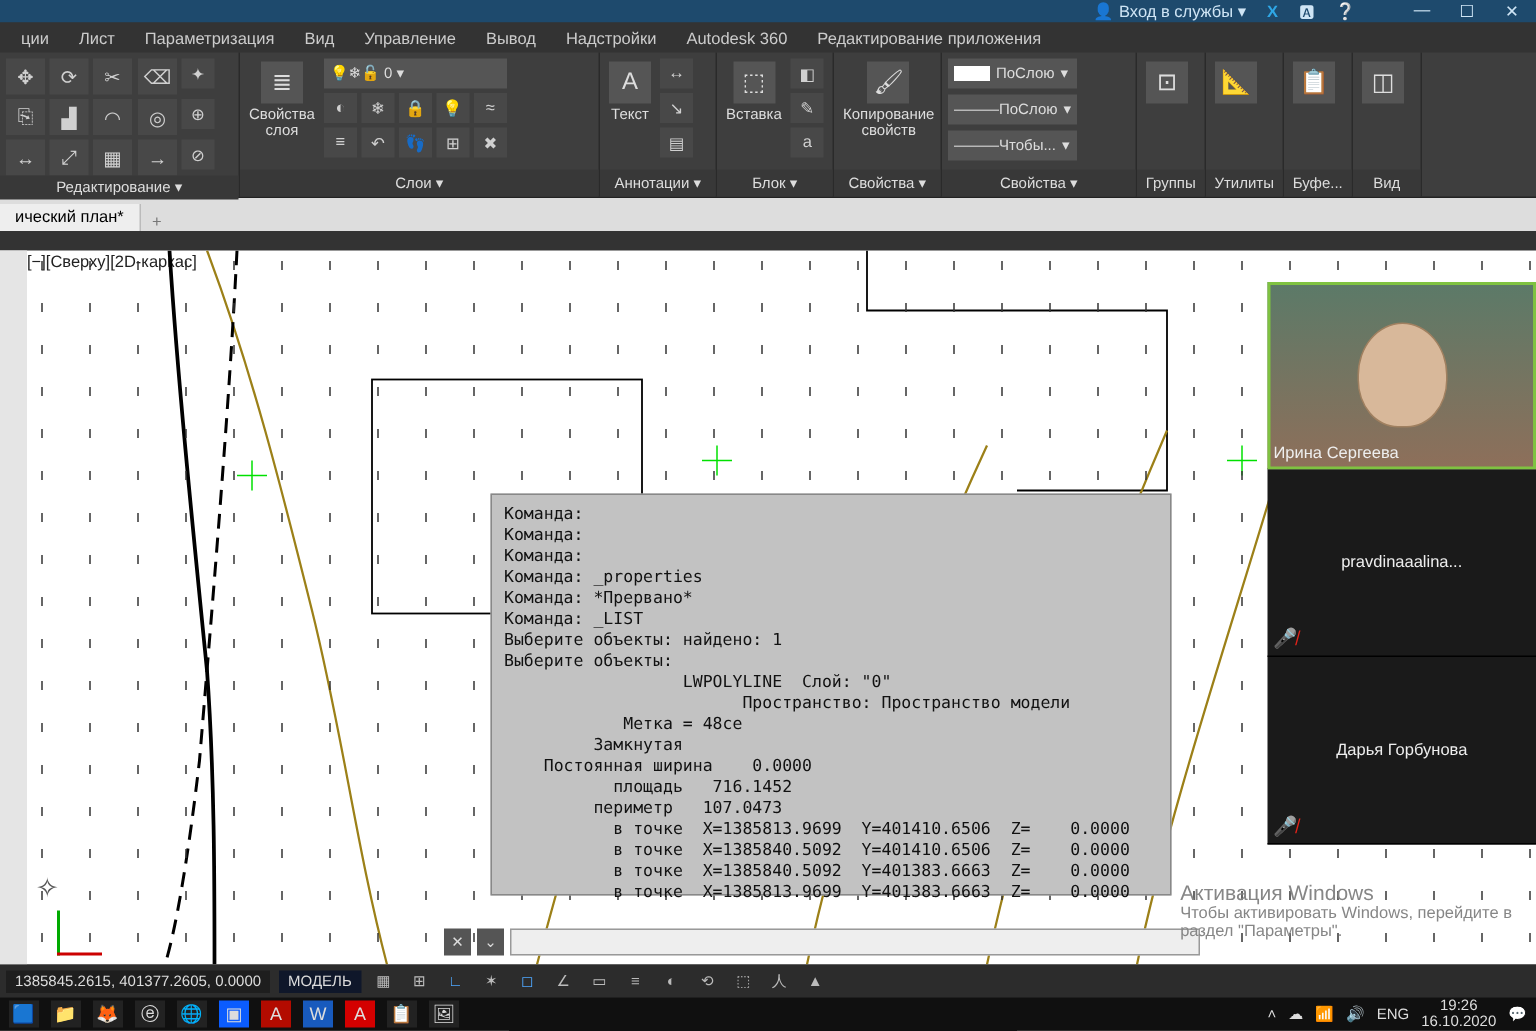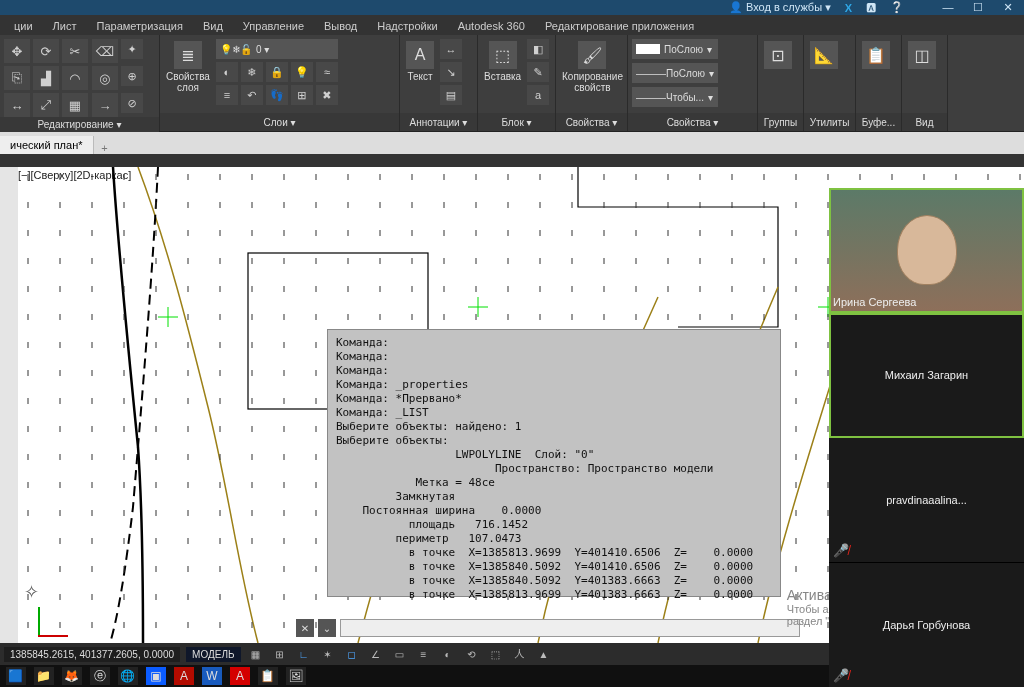--- a/index.html
+++ b/index.html
@@ -61,21 +61,21 @@
 .axis .xl{position:absolute;left:0;bottom:0;width:30px;height:2px;background:#c00}
 .axis .yl{position:absolute;left:0;bottom:0;width:2px;height:30px;background:#0a0}
 
 
 .cmd{position:absolute;left:309px;top:162px;width:454px;height:268px;background:#c2c2c2;border:1px solid #888;font-family:Consolas,monospace;font-size:11px;color:#111;padding:6px 8px;line-height:14px;white-space:pre}
 .cmd-input{position:absolute;left:278px;bottom:5px;height:20px;display:flex;align-items:center;gap:4px}
 .cmd-input .cb{width:18px;height:18px;background:#555;color:#ddd;font-size:10px;display:flex;align-items:center;justify-content:center}
 .cmd-input input{height:18px;width:460px;background:#eee;border:1px solid #999;font-size:11px;padding:0 4px}
 
 
-.vids{position:absolute;right:0;top:23px;width:195px;display:flex;flex-direction:column;z-index:5}
+.vids{position:absolute;right:0;top:23px;width:179px;display:flex;flex-direction:column;z-index:5}
 .vids .cell{height:125px;background:#1a1a1a;border-bottom:1px solid #000;position:relative;color:#eee;font-size:11px;display:flex;align-items:center;justify-content:center}
 .vids .cell.active{outline:2px solid #7fc241;outline-offset:-2px}
 .vids .cell .name{position:absolute;left:4px;bottom:4px;font-size:11px}
 .vids .cell .mute{position:absolute;left:4px;bottom:4px;color:#e2231a;font-size:13px}
 .vids .cell.cam{background:linear-gradient(180deg,#5b7a68 0%,#8e6f5a 100%)}
 .face{width:60px;height:70px;background:#d8b89a;border-radius:50% 50% 45% 45%;border:1px solid #a08060}
 
 
 .watermark{position:absolute;right:16px;bottom:60px;color:#868686;font-size:14px;text-align:left}
 .watermark .s{font-size:11px}
@@ -901,23 +901,20 @@
     <div>Активация Windows</div>
     <div class="s" style="white-space:pre">Чтобы активировать Windows, перейдите в
 раздел "Параметры".</div>
   </div>
 
   <div class="vids" style="top:188px">
     <div class="cell cam active">
       <div class="face"></div>
       <div class="name">Ирина Сергеева</div>
     </div>
-    <div class="cell active">
-        <span>Михаил Загарин</span>
-      </div>
     <div class="cell">
         <span>pravdinaaalina...</span>
         <span class="mute">🎤̸</span>
       </div>
     <div class="cell">
         <span>Дарья Горбунова</span>
         <span class="mute">🎤̸</span>
       </div>
   </div>
 

